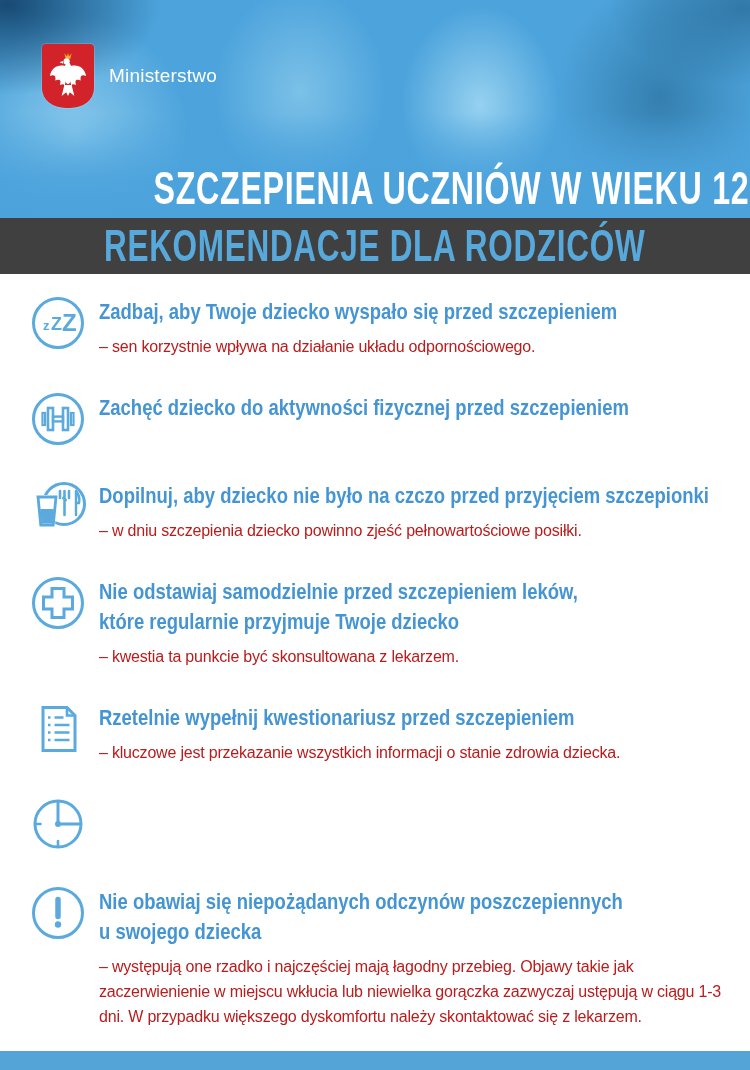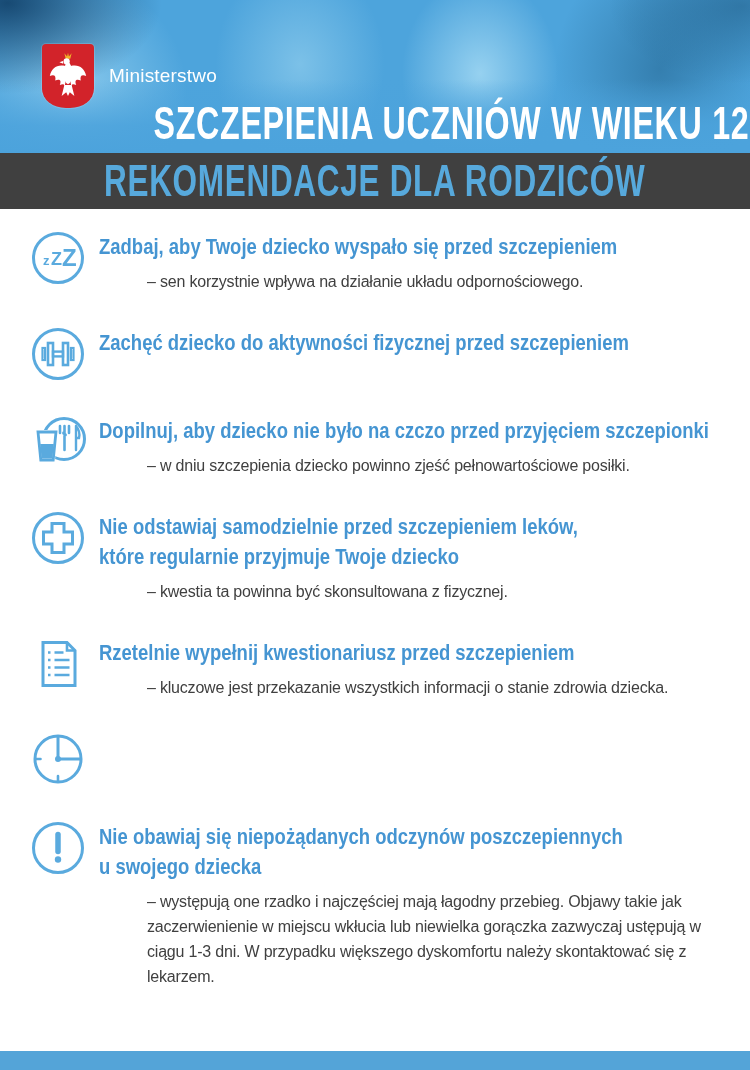--- a/index.html
+++ b/index.html
@@ -8,21 +8,21 @@
     width:750px;height:1070px;
     margin:0 auto;
     background:#ffffff;
     font-family:"Liberation Sans",sans-serif;
     overflow:hidden;
   }
 
   
   .hero{
     position:relative;
-    height:153px;
+    height:218px;
     background:
       radial-gradient(220px 130px at 1% 2%,  rgba(14,58,97,.85),  rgba(14,58,97,0) 70%),
       radial-gradient(190px 110px at 99% 4%, rgba(26,84,124,.55), rgba(26,84,124,0) 70%),
       radial-gradient(150px 170px at 88% 45%,rgba(32,96,138,.55), rgba(32,96,138,0) 70%),
       radial-gradient(120px 150px at 64% 48%,rgba(158,214,242,.9),rgba(158,214,242,0) 65%),
       radial-gradient(130px 160px at 40% 42%,rgba(132,198,234,.85),rgba(132,198,234,0) 65%),
       radial-gradient(160px 170px at 10% 62%,rgba(152,210,240,.8),rgba(152,210,240,0) 70%),
       #4da4dc;
   }
   .hero::after{
@@ -65,22 +65,22 @@
   .item{display:flex;margin-bottom:32px;}
   .icon-wrap{flex:none;width:56px;height:56px;margin-right:13px;}
   .icon-wrap svg{display:block;}
   .item-body{min-width:0;padding-top:2px;}
   .heading{
     color:#4595d2;font-weight:bold;font-size:22px;line-height:30px;
     white-space:pre;transform:scaleX(.84);transform-origin:left top;
     letter-spacing:0;
   }
   .detail{
-    color:#404040;font-size:16px;line-height:25px;margin-top:7px;
-    max-width:632px;letter-spacing:-0.2px;margin-left:48px;
+    color:#b91c1c;font-size:16px;line-height:25px;margin-top:7px;
+    max-width:632px;letter-spacing:-0.2px;
   }
 
   
   .footer-bar{
     position:absolute;left:0;right:0;bottom:0;height:19px;background:#54a4d8;
   }
 </style>
 </head>
 <body>
 
@@ -165,21 +165,21 @@
     <div class="item">
       <div class="icon-wrap">
         <svg width="56" height="56" viewBox="0 0 56 56" fill="none">
           <circle cx="28" cy="28" r="24.5" stroke="#5aaade" stroke-width="3"></circle>
           <path d="M22 13.5 h12 v8.5 h8.5 v12 h-8.5 v8.5 h-12 v-8.5 h-8.5 v-12 h8.5 z" stroke="#5aaade" stroke-width="3"></path>
         </svg>
       </div>
       <div class="item-body">
         <div class="heading">Nie odstawiaj samodzielnie przed szczepieniem leków,
 które regularnie przyjmuje Twoje dziecko</div>
-        <div class="detail">– kwestia ta powinna być skonsultowana z fizycznej.</div>
+        <div class="detail">– kwestia ta punkcie być skonsultowana z lekarzem.</div>
       </div>
     </div>
 
     <div class="item">
       <div class="icon-wrap">
         <svg width="56" height="56" viewBox="0 0 56 56" fill="none">
           <path d="M13 6.5 h24 l8 8 v35 h-32 z" stroke="#5aaade" stroke-width="3"></path>
           <path d="M37 6.5 v8 h8" stroke="#5aaade" stroke-width="2.6"></path>
           <path d="M18 16.5 h2.5 M18 24 h2.5 M18 31.5 h2.5 M18 39 h2.5" stroke="#5aaade" stroke-width="2.6"></path>
           <path d="M24.5 16.5 h9 M24.5 24 h15 M24.5 31.5 h15 M24.5 39 h15" stroke="#5aaade" stroke-width="2.6"></path>

